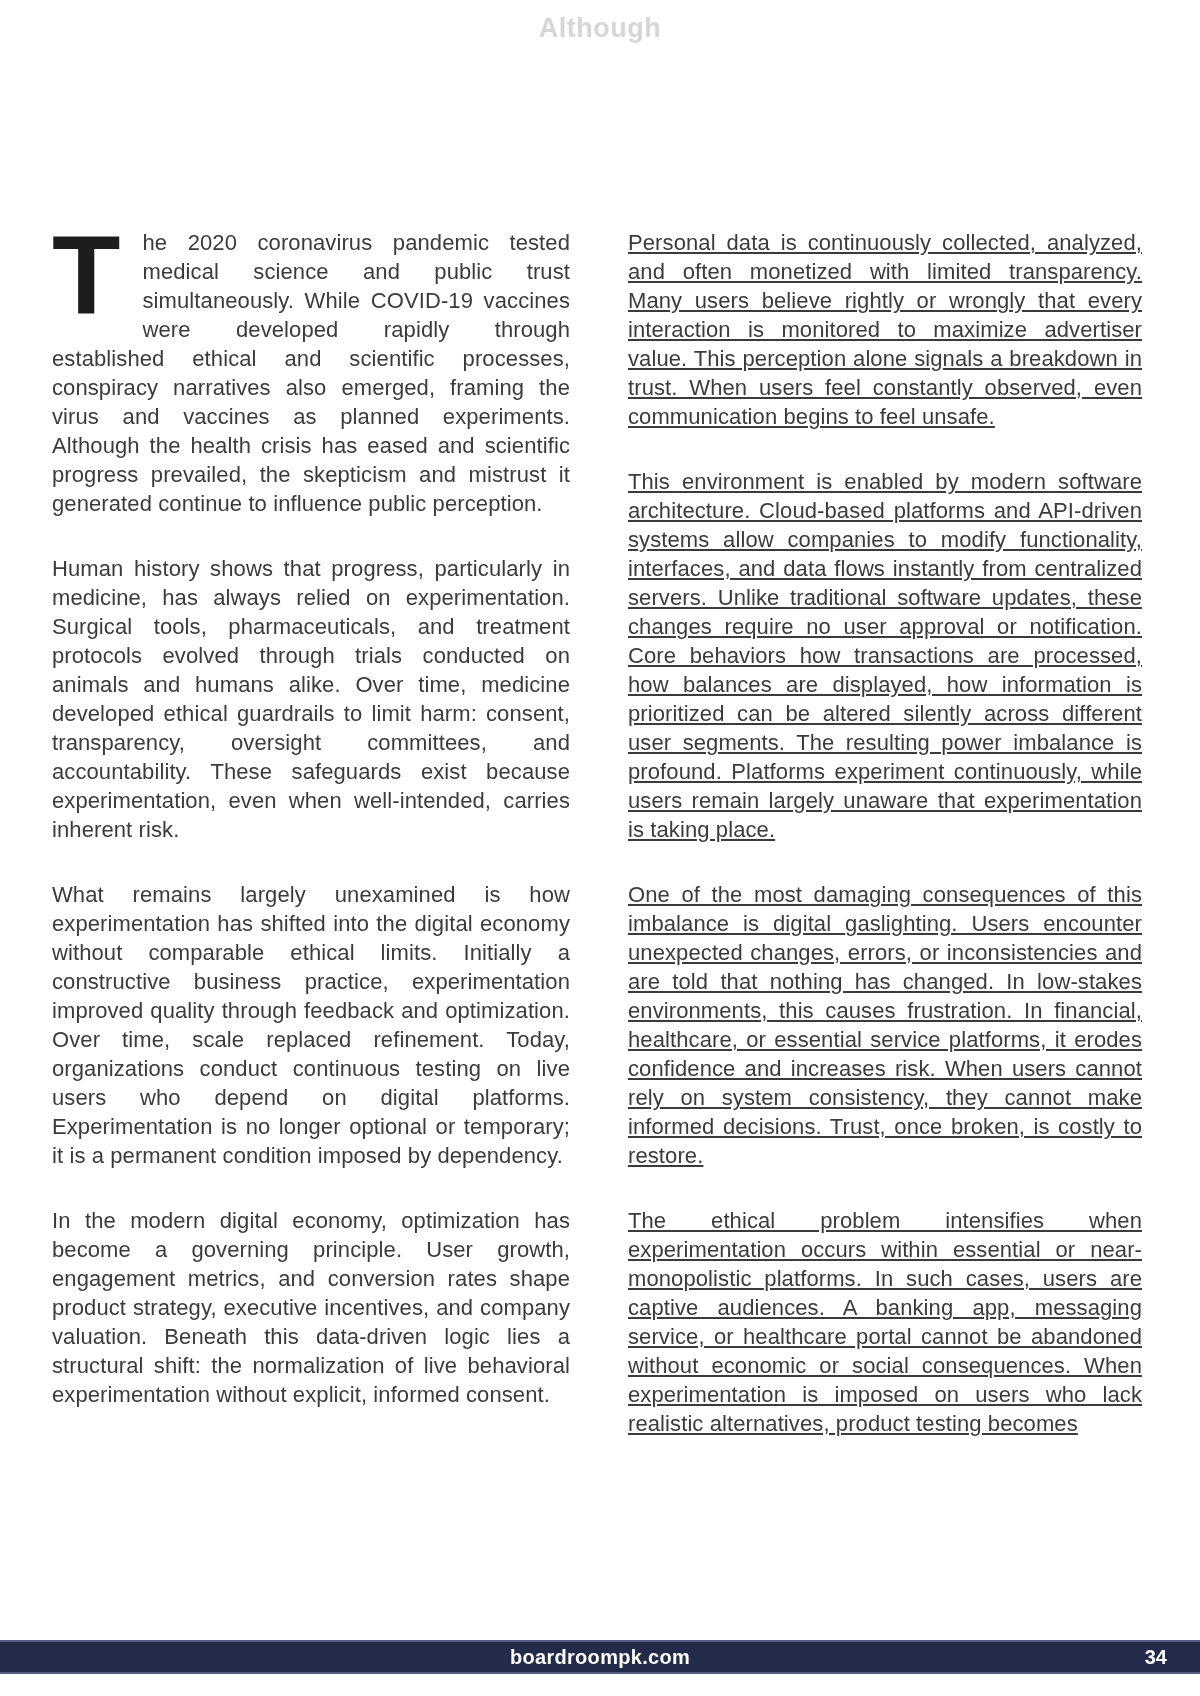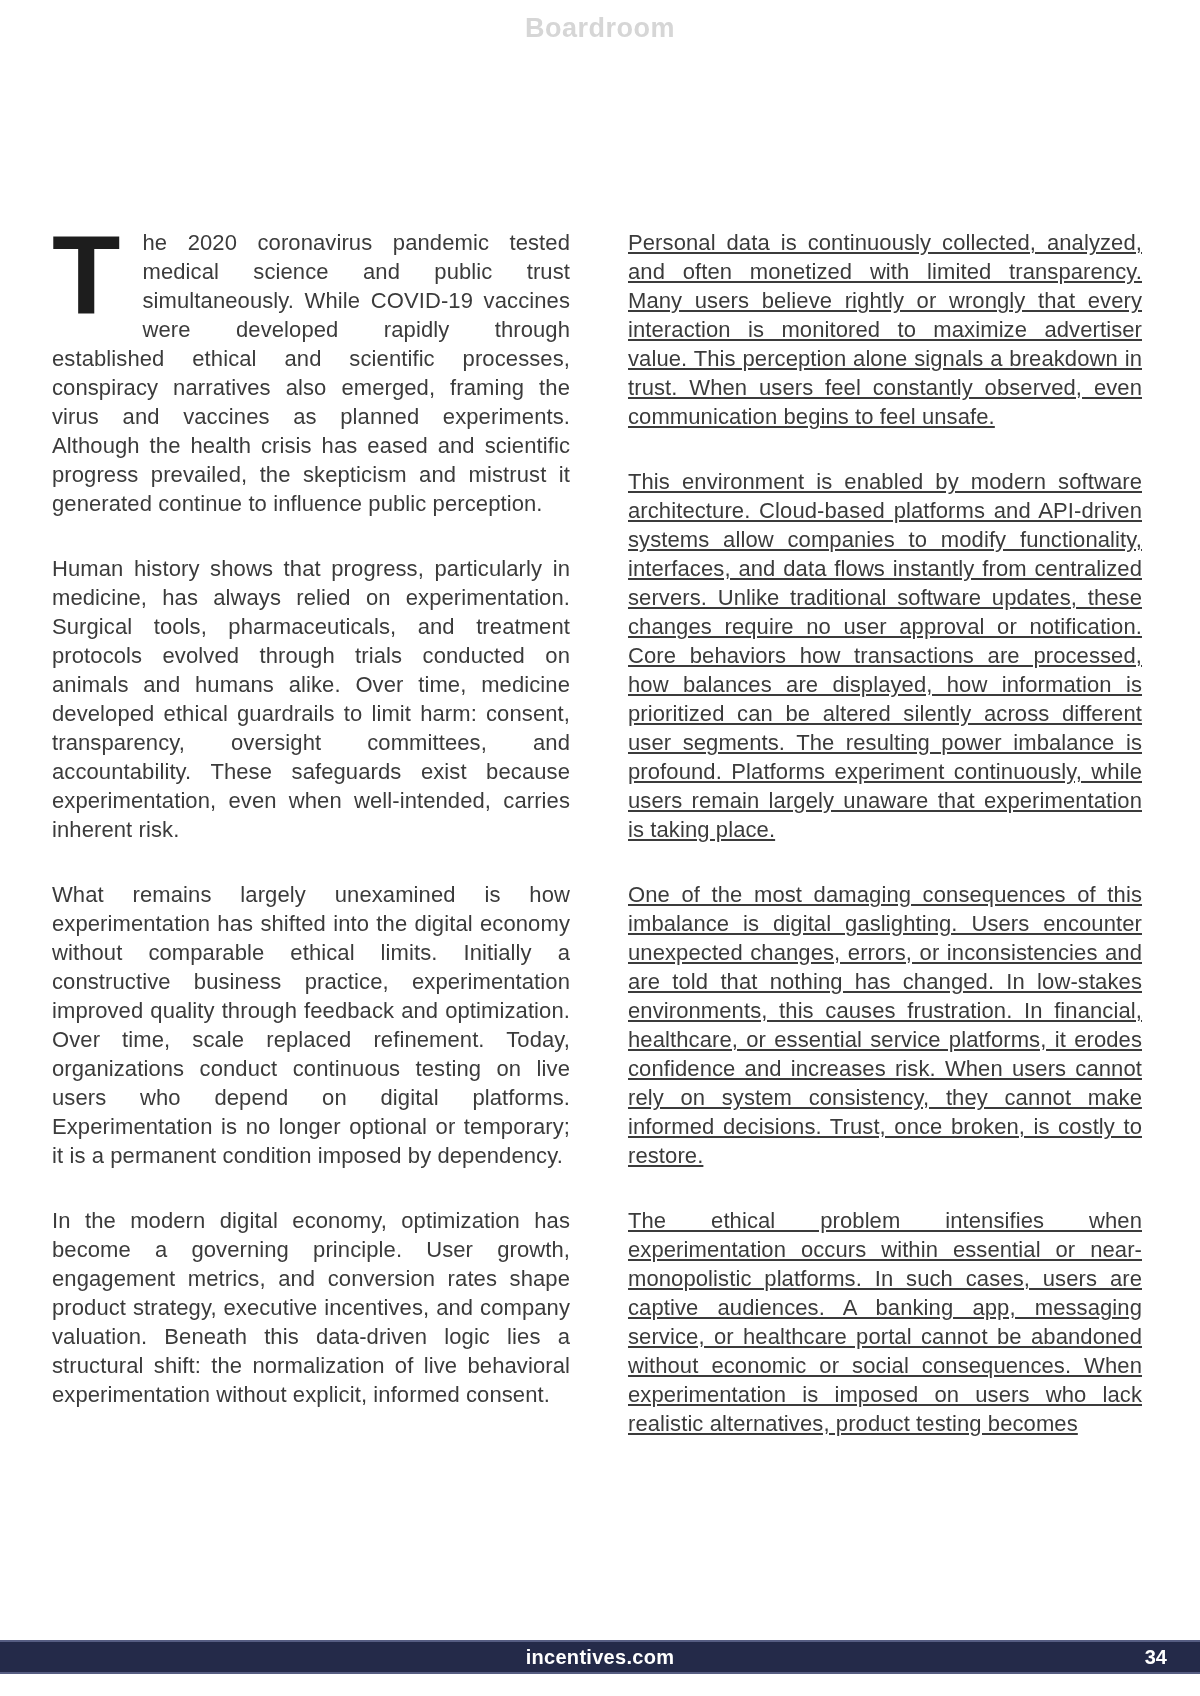--- a/index.html
+++ b/index.html
@@ -82,38 +82,38 @@
     font-size: 20px;
     font-weight: 600;
     margin-left: 12px;
   }
 </style>
 </head>
 <body>
 
 <div class="page">
 
-  <div class="header-title">Boardroom</div>
+  <div class="header-title">Although</div>
 
   <div class="content">
 
     <section class="col col-left">
       <p class="para"><span class="dropcap">T</span><span>he 2020 coronavirus pandemic tested medical science and public trust simultaneously. While COVID-19 vaccines were developed rapidly through established ethical and scientific processes, conspiracy narratives also emerged, framing the virus and vaccines as planned experiments. Although the health crisis has eased and scientific progress prevailed, the skepticism and mistrust it generated continue to influence public perception.</span></p>
       <p class="para">Human history shows that progress, particularly in medicine, has always relied on experimentation. Surgical tools, pharmaceuticals, and treatment protocols evolved through trials conducted on animals and humans alike. Over time, medicine developed ethical guardrails to limit harm: consent, transparency, oversight committees, and accountability. These safeguards exist because experimentation, even when well-intended, carries inherent risk.</p>
       <p class="para">What remains largely unexamined is how experimentation has shifted into the digital economy without comparable ethical limits. Initially a constructive business practice, experimentation improved quality through feedback and optimization. Over time, scale replaced refinement. Today, organizations conduct continuous testing on live users who depend on digital platforms. Experimentation is no longer optional or temporary; it is a permanent condition imposed by dependency.</p>
       <p class="para">In the modern digital economy, optimization has become a governing principle. User growth, engagement metrics, and conversion rates shape product strategy, executive incentives, and company valuation. Beneath this data-driven logic lies a structural shift: the normalization of live behavioral experimentation without explicit, informed consent.</p>
     </section>
 
     <section class="col col-right">
       <p class="para">Personal data is continuously collected, analyzed, and often monetized with limited transparency. Many users believe rightly or wrongly that every interaction is monitored to maximize advertiser value. This perception alone signals a breakdown in trust. When users feel constantly observed, even communication begins to feel unsafe.</p>
       <p class="para">This environment is enabled by modern software architecture. Cloud-based platforms and API-driven systems allow companies to modify functionality, interfaces, and data flows instantly from centralized servers. Unlike traditional software updates, these changes require no user approval or notification. Core behaviors how transactions are processed, how balances are displayed, how information is prioritized can be altered silently across different user segments. The resulting power imbalance is profound. Platforms experiment continuously, while users remain largely unaware that experimentation is taking place.</p>
       <p class="para">One of the most damaging consequences of this imbalance is digital gaslighting. Users encounter unexpected changes, errors, or inconsistencies and are told that nothing has changed. In low-stakes environments, this causes frustration. In financial, healthcare, or essential service platforms, it erodes confidence and increases risk. When users cannot rely on system consistency, they cannot make informed decisions. Trust, once broken, is costly to restore.</p>
       <p class="para">The ethical problem intensifies when experimentation occurs within essential or near-monopolistic platforms. In such cases, users are captive audiences. A banking app, messaging service, or healthcare portal cannot be abandoned without economic or social consequences. When experimentation is imposed on users who lack realistic alternatives, product testing becomes</p>
     </section>
 
   </div>
 
   <footer class="footer-bar">
-    <span class="footer-site">incentives.com</span>
+    <span class="footer-site">boardroompk.com</span>
     <span class="footer-page">34</span>
   </footer>
 
 </div>
 
 </body></html>

